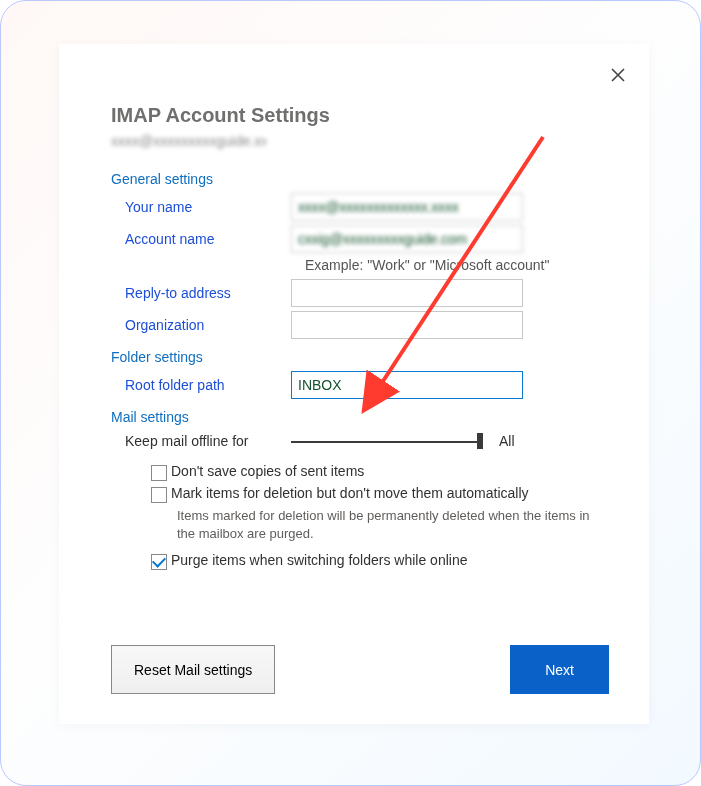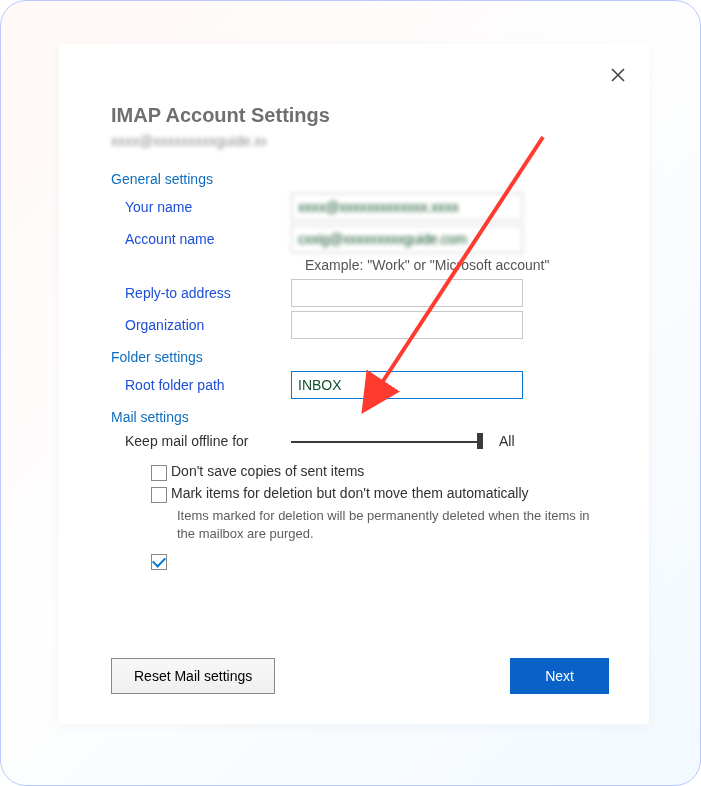--- a/index.html
+++ b/index.html
@@ -143,21 +143,21 @@
     font-size: 13px;
     line-height: 1.35;
     max-width: 420px;
   }
   .button-row {
     position: absolute;
     left: 52px; right: 40px; bottom: 30px;
     display: flex; justify-content: space-between;
   }
   .btn {
-    height: 36px;
+    height: 49px;
     padding: 0 22px;
     font-size: 14px;
     border: 1px solid #8a8886;
     background: linear-gradient(#f8f8f8,#efefef);
     cursor: pointer;
   }
   .btn.primary {
     background: #0a62c9;
     border: 1px solid #0a62c9;
     color: #fff;
@@ -262,20 +262,21 @@
 
       <div class="cb-row">
         <span class="cb"></span>
         <span class="cb-text">Mark items for deletion but don't move them automatically</span>
       </div>
 
       <div class="helper">Items marked for deletion will be permanently deleted when the items in the mailbox are purged.</div>
 
       <div class="cb-row">
         <span class="cb checked"></span>
+        <span class="cb-text">Purge items when switching folders while online</span>
       </div>
     </div>
 
     <div class="button-row">
       <button class="btn">Reset Mail settings</button>
       <button class="btn primary">Next</button>
     </div>
 
     <div class="arrow-annot">
       <svg width="220" height="290" viewBox="0 0 220 290">

